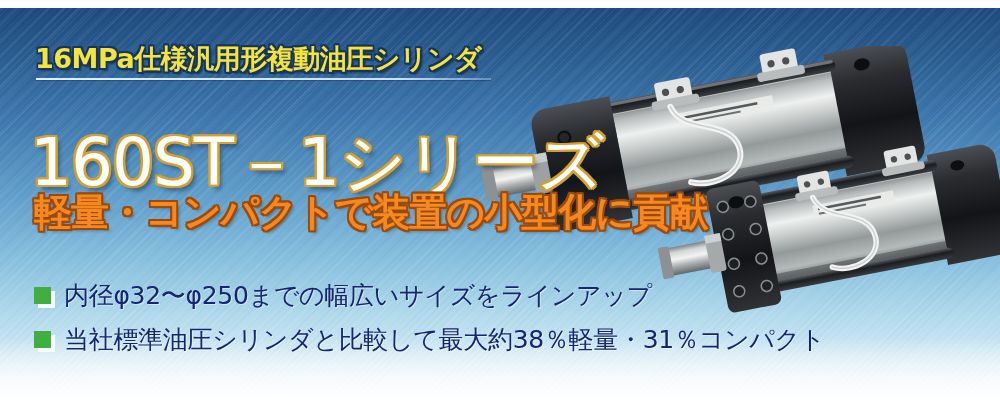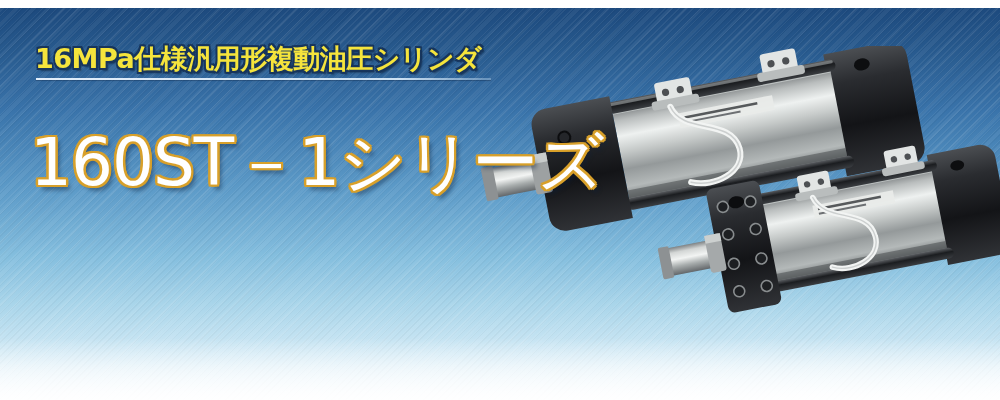--- a/index.html
+++ b/index.html
@@ -292,16 +292,27 @@
   <div class="botfade"></div>
 
   <div class="txt">
 
     <div class="kicker">16MPa仕様汎用形複動油圧シリンダ</div>
 
     <div class="kickline"></div>
 
     <h1 class="title">160ST－1シリーズ</h1>
 
-
+    <div class="tagline">軽量・コンパクトで装置の小型化に貢献</div>
+
+    <div class="bullets">
+      <div class="brow">
+        <span class="bsq"></span>
+        <span class="btext">内径φ32〜φ250までの幅広いサイズをラインアップ</span>
+      </div>
+      <div class="brow">
+        <span class="bsq"></span>
+        <span class="btext">当社標準油圧シリンダと比較して最大約38％軽量・31％コンパクト</span>
+      </div>
+    </div>
 
   </div>
 </div>
 
 </body></html>

